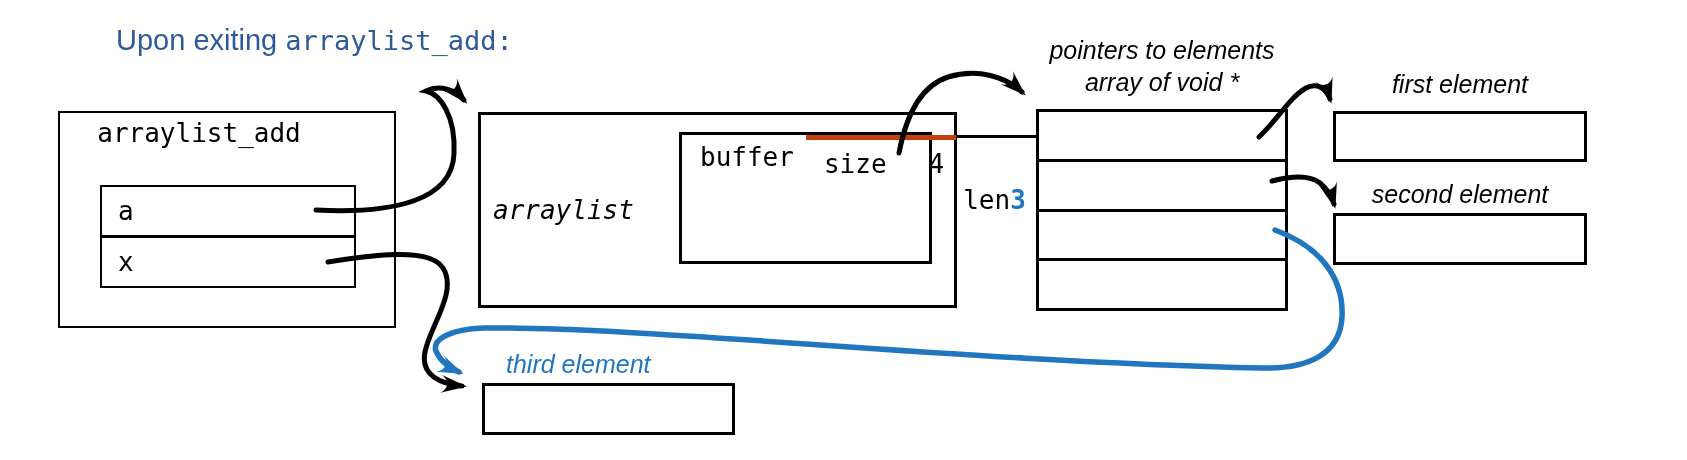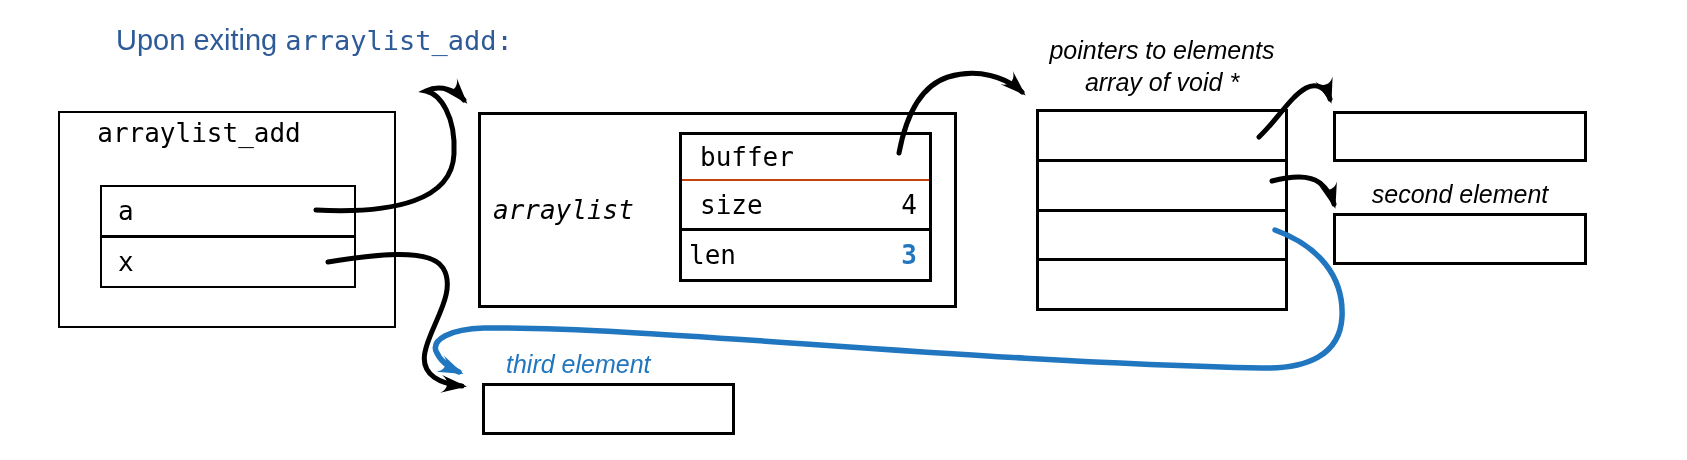--- a/index.html
+++ b/index.html
@@ -18,25 +18,25 @@
   
   .frame-outer{left:58px;top:111px;width:338px;height:217px;}
   .frame-title{left:58px;top:118px;width:282px;font-size:26px;}
   .frame-inner{left:100px;top:185px;width:256px;height:103px;display:flex;flex-direction:column;}
   .var-row{display:flex;align-items:center;padding-left:16px;font-size:26px;}
   .var-row.r1{height:48px;}
   .var-row.r2{flex:1;border-top:3px solid #000;}
   
   .mid-outer{left:478px;top:112px;width:479px;height:196px;display:flex;align-items:center;}
   .mid-label{padding-left:12px;font-size:26px;font-style:italic;}
-  .struct-table{left:679px;top:132px;width:253px;height:150px;display:flex;flex-direction:column;}
+  .struct-table{left:679px;top:132px;width:253px;height:132px;display:flex;flex-direction:row;}
   .t-row{display:flex;align-items:center;justify-content:space-between;
          padding:0 12px 0 18px;font-size:26px;}
   .t-row.r1{height:44px;}
-  .t-row.r2{height:47px;border-top:2px solid #c2410c;}
+  .t-row.r2{height:47px;border-top:5px solid #c2410c;gap:42px;}
   .t-row.r3{flex:1;border-top:3px solid #000;padding-left:7px;}
   .accent{color:#2176C0;font-weight:bold;}
   
   .stack{left:1036px;top:109px;width:252px;height:202px;display:flex;flex-direction:column;}
   .cell{flex:1;}
   .cell + .cell{border-top:3px solid #000;}
   .stack-label{left:1032px;top:34px;width:260px;line-height:32px;}
   
   .first-label{left:1333px;top:70px;width:254px;}
   .first-box{left:1333px;top:111px;width:254px;height:51px;}
@@ -88,20 +88,21 @@
     <div>pointers to elements</div>
     <div>array of void *</div>
   </div>
   <div class="abs box stack">
     <div class="cell"></div>
     <div class="cell"></div>
     <div class="cell"></div>
     <div class="cell"></div>
   </div>
 
+  <div class="abs ital center first-label">first element</div>
   <div class="abs box first-box"></div>
 
   <div class="abs ital center second-label">second element</div>
   <div class="abs box second-box"></div>
 
   <div class="abs ital third-label">third element</div>
   <div class="abs box third-box"></div>
 
   <svg class="overlay" width="1687" height="460" viewBox="0 0 1687 460">
     <defs>

